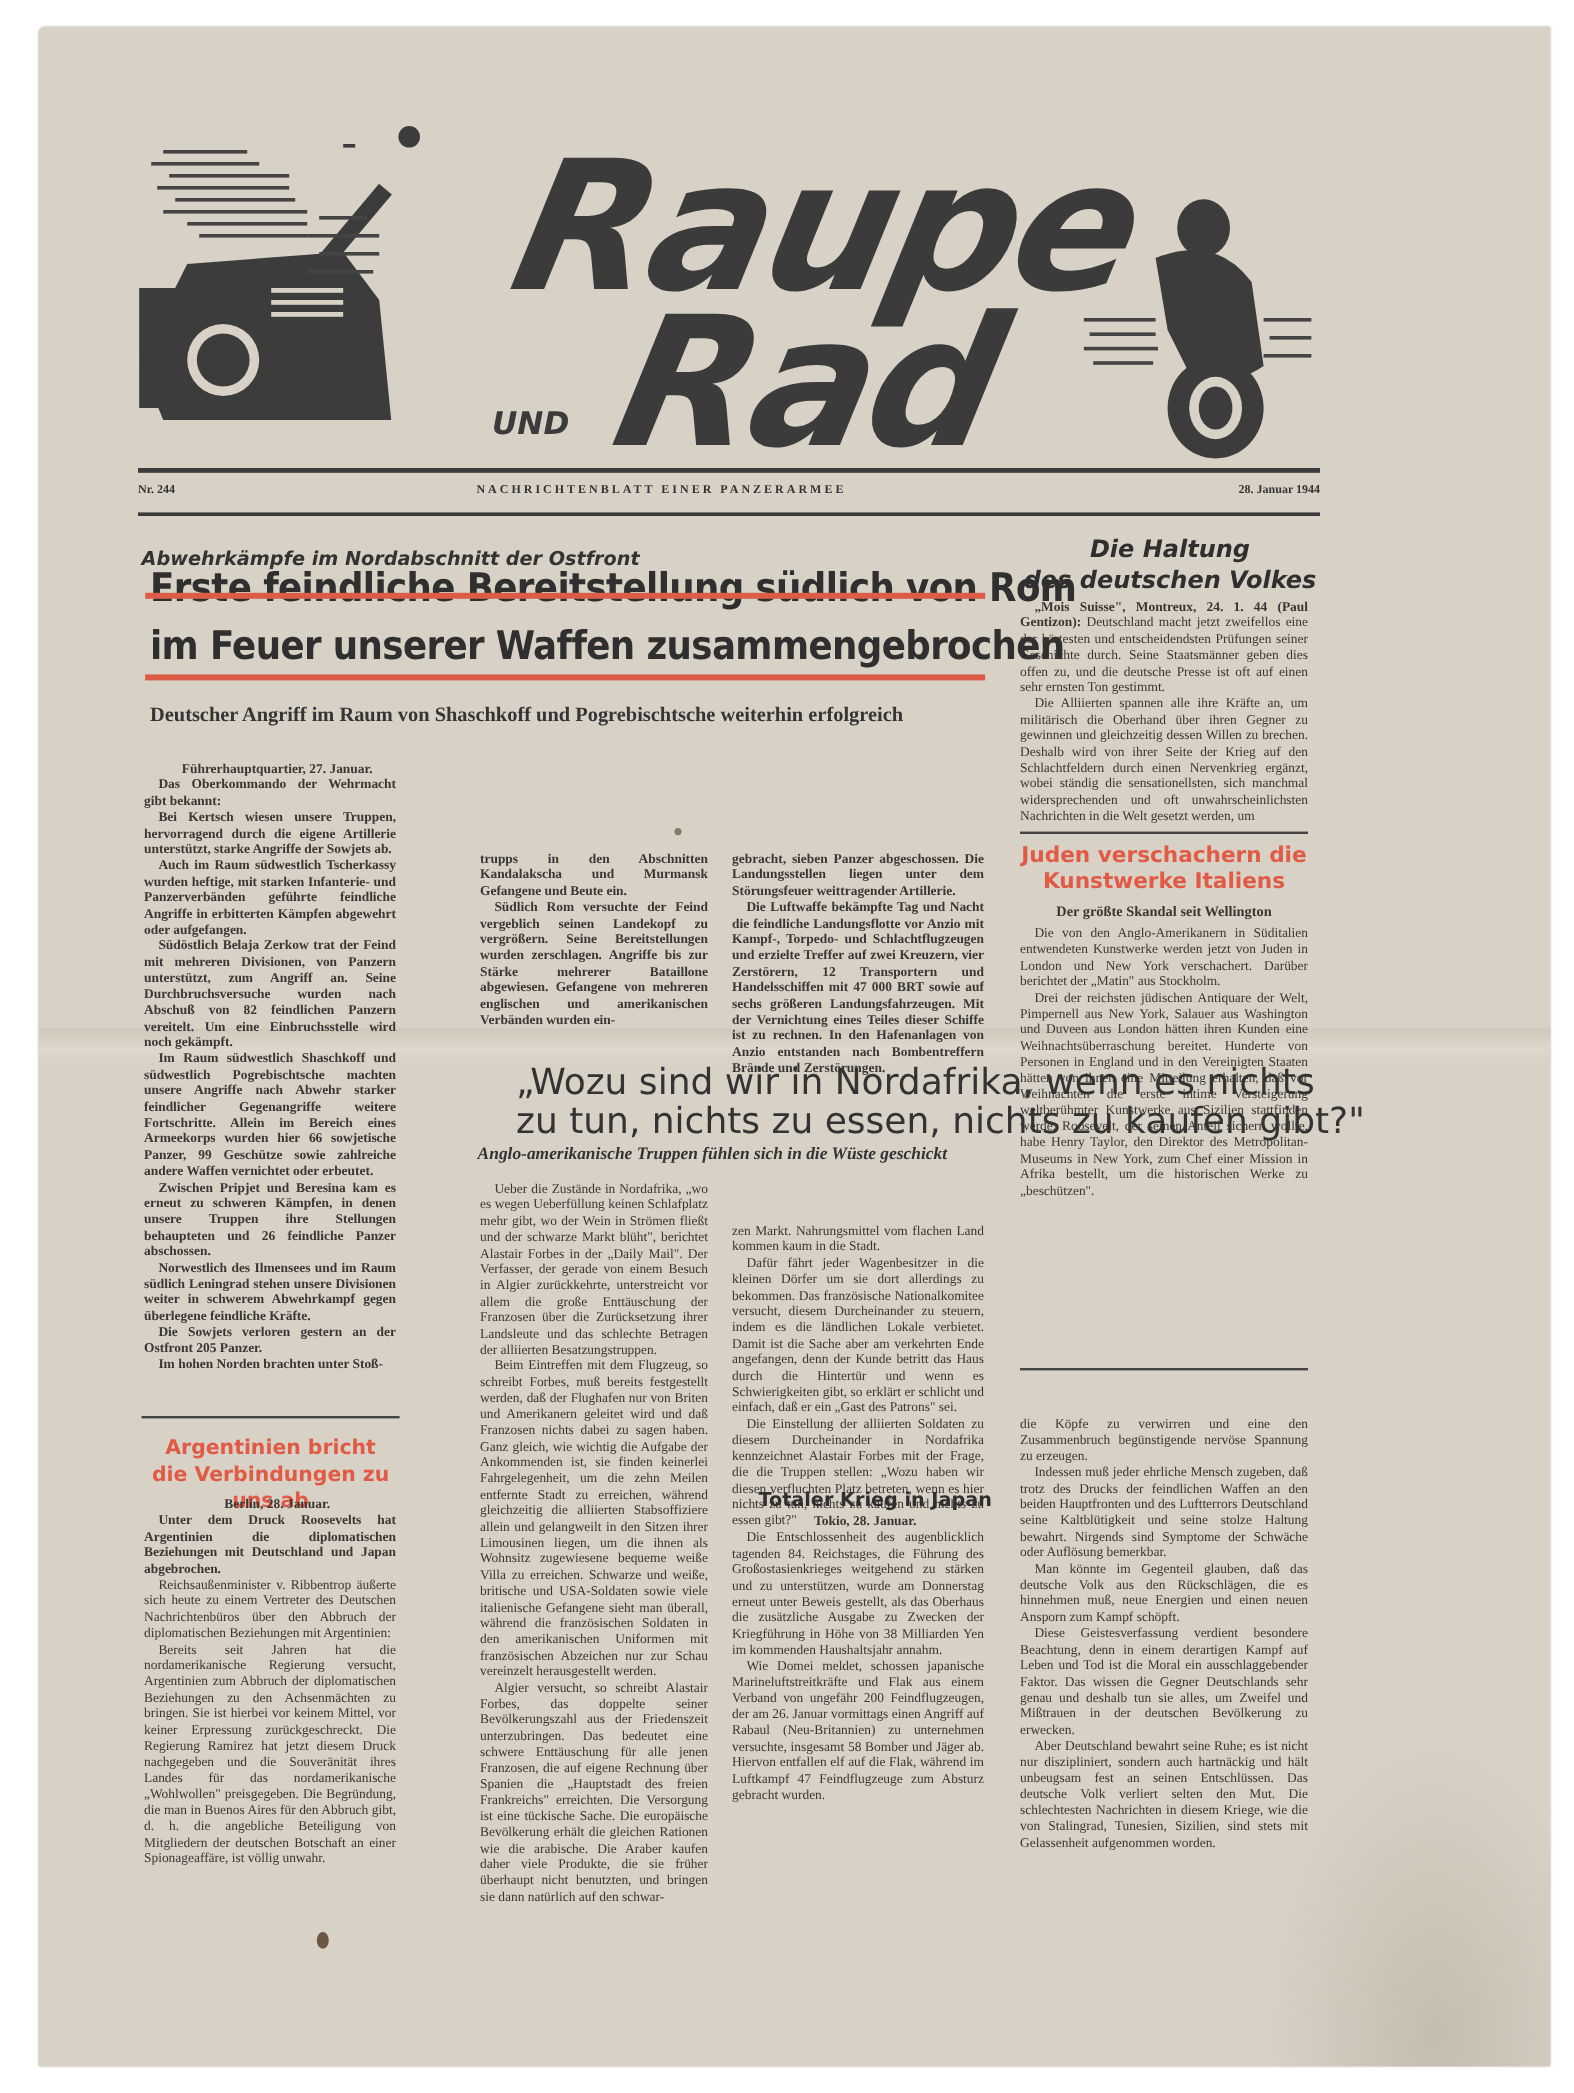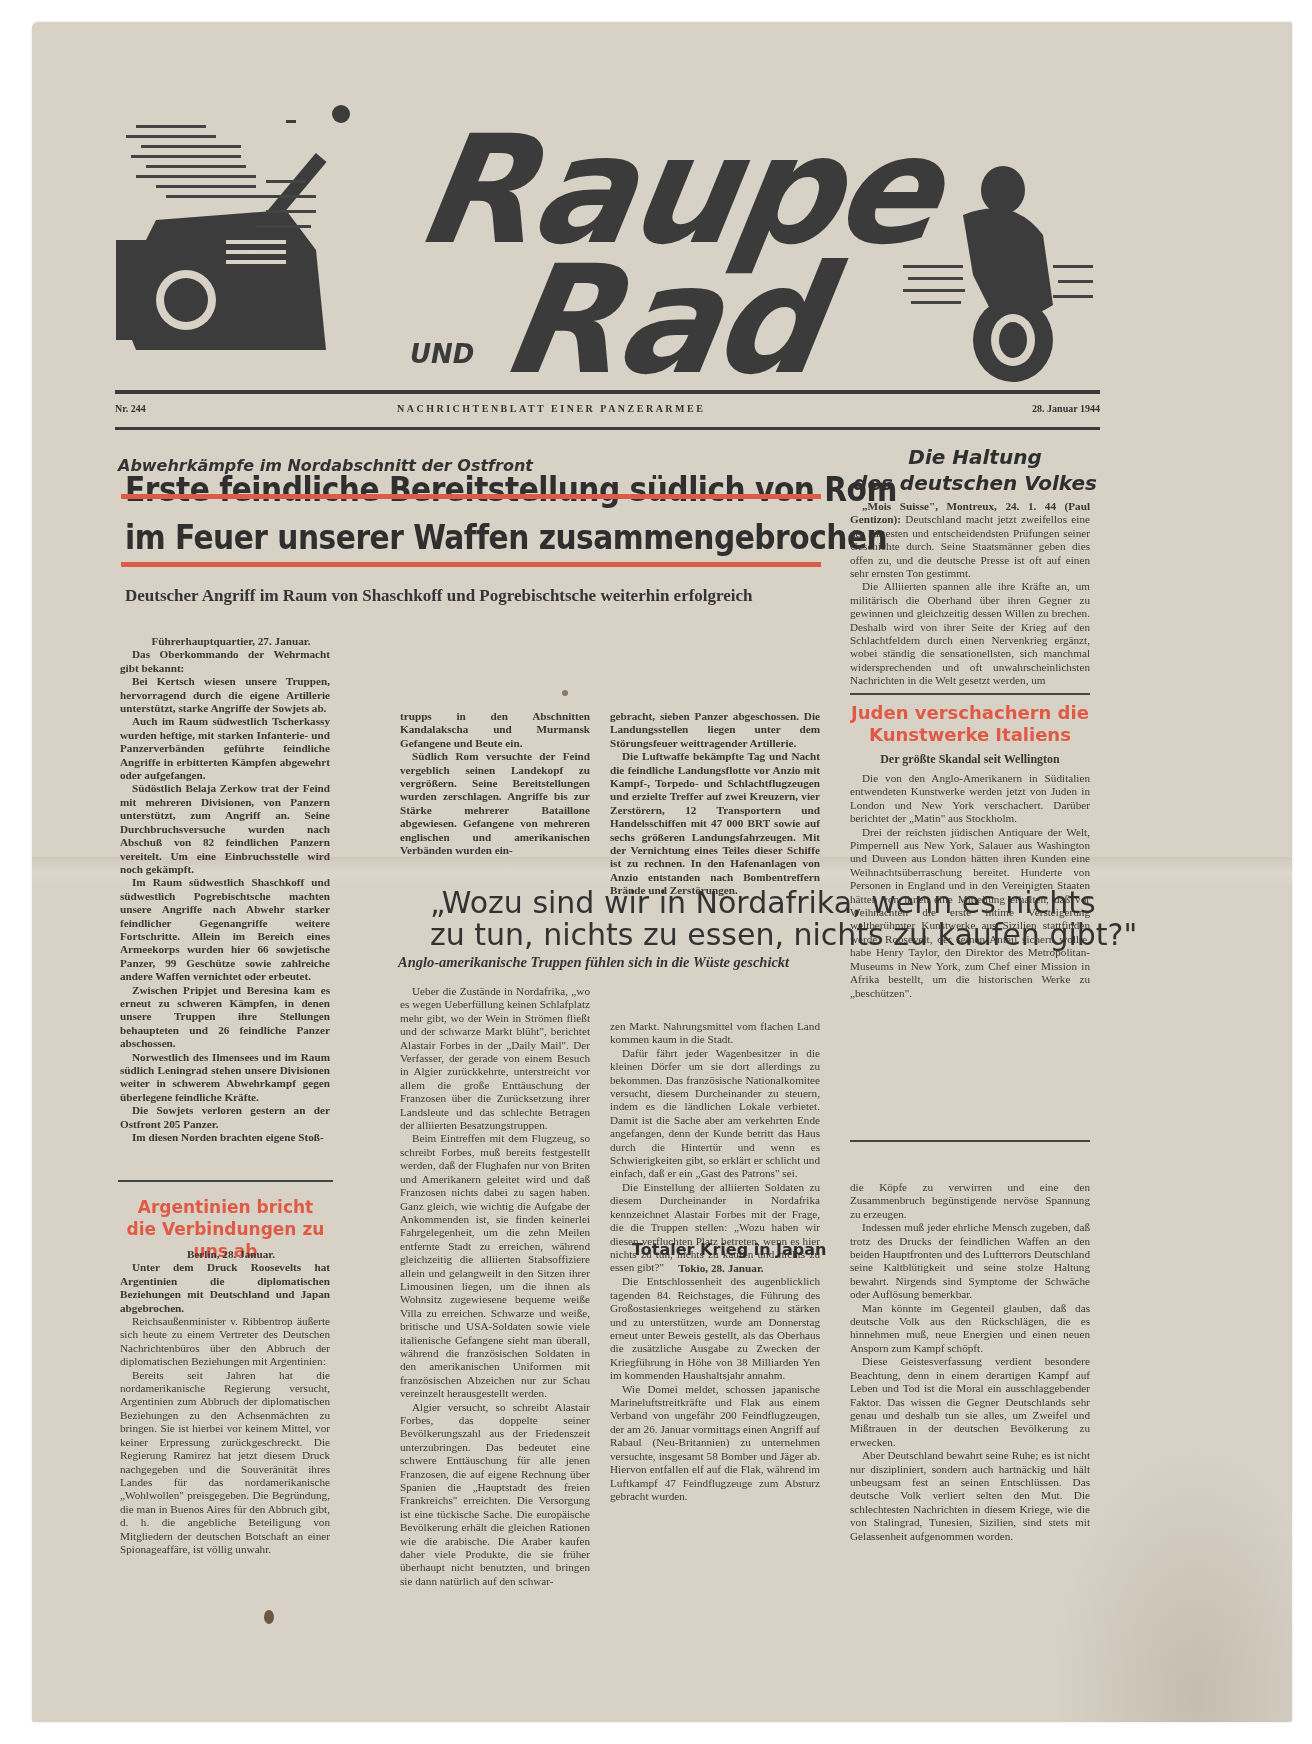--- a/index.html
+++ b/index.html
@@ -124,21 +124,21 @@
 <div class="abs body bold" style="left:120px;top:635px;width:210px;">
   <p class="dateline">Führerhauptquartier, 27. Januar.</p>
   <p>Das Oberkommando der Wehrmacht gibt bekannt:</p>
   <p>Bei Kertsch wiesen unsere Truppen, hervorragend durch die eigene Artillerie unterstützt, starke Angriffe der Sowjets ab.</p>
   <p>Auch im Raum südwestlich Tscherkassy wurden heftige, mit starken Infanterie- und Panzerverbänden geführte feindliche Angriffe in erbitterten Kämpfen abgewehrt oder aufgefangen.</p>
   <p>Südöstlich Belaja Zerkow trat der Feind mit mehreren Divisionen, von Panzern unterstützt, zum Angriff an. Seine Durchbruchsversuche wurden nach Abschuß von 82 feindlichen Panzern vereitelt. Um eine Einbruchsstelle wird noch gekämpft.</p>
   <p>Im Raum südwestlich Shaschkoff und südwestlich Pogrebischtsche machten unsere Angriffe nach Abwehr starker feindlicher Gegenangriffe weitere Fortschritte. Allein im Bereich eines Armeekorps wurden hier 66 sowjetische Panzer, 99 Geschütze sowie zahlreiche andere Waffen vernichtet oder erbeutet.</p>
   <p>Zwischen Pripjet und Beresina kam es erneut zu schweren Kämpfen, in denen unsere Truppen ihre Stellungen behaupteten und 26 feindliche Panzer abschossen.</p>
   <p>Norwestlich des Ilmensees und im Raum südlich Leningrad stehen unsere Divisionen weiter in schwerem Abwehrkampf gegen überlegene feindliche Kräfte.</p>
   <p>Die Sowjets verloren gestern an der Ostfront 205 Panzer.</p>
-  <p>Im diesen Norden brachten eigene Stoß-</p>
+  <p>Im hohen Norden brachten unter Stoß-</p>
 </div>
 <div class="abs body bold" style="left:400px;top:675px;width:190px;">
   <p class="noind">trupps in den Abschnitten Kandalakscha und Murmansk Gefangene und Beute ein.</p>
   <p>Südlich Rom versuchte der Feind vergeblich seinen Landekopf zu vergrößern. Seine Bereitstellungen wurden zerschlagen. Angriffe bis zur Stärke mehrerer Bataillone abgewiesen. Gefangene von mehreren englischen und amerikanischen Verbänden wurden ein-</p>
 </div>
 <div class="abs body bold" style="left:610px;top:675px;width:210px;">
   <p class="noind">gebracht, sieben Panzer abgeschossen. Die Landungsstellen liegen unter dem Störungsfeuer weittragender Artillerie.</p>
   <p>Die Luftwaffe bekämpfte Tag und Nacht die feindliche Landungsflotte vor Anzio mit Kampf-, Torpedo- und Schlachtflugzeugen und erzielte Treffer auf zwei Kreuzern, vier Zerstörern, 12 Transportern und Handelsschiffen mit 47 000 BRT sowie auf sechs größeren Landungsfahrzeugen. Mit der Vernichtung eines Teiles dieser Schiffe ist zu rechnen. In den Hafenanlagen von Anzio entstanden nach Bombentreffern Brände und Zerstörungen.</p>
 </div>
 

